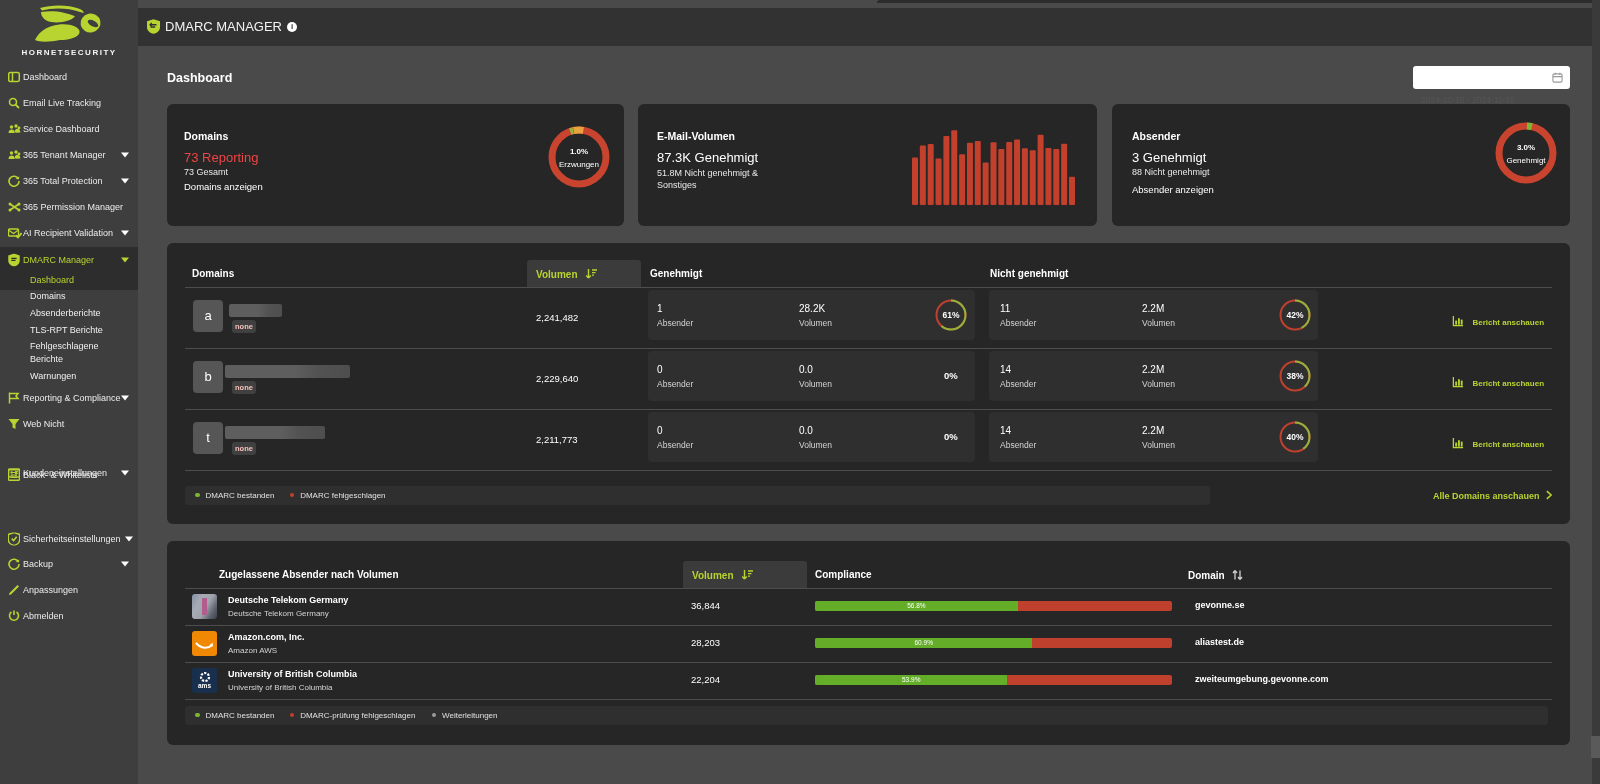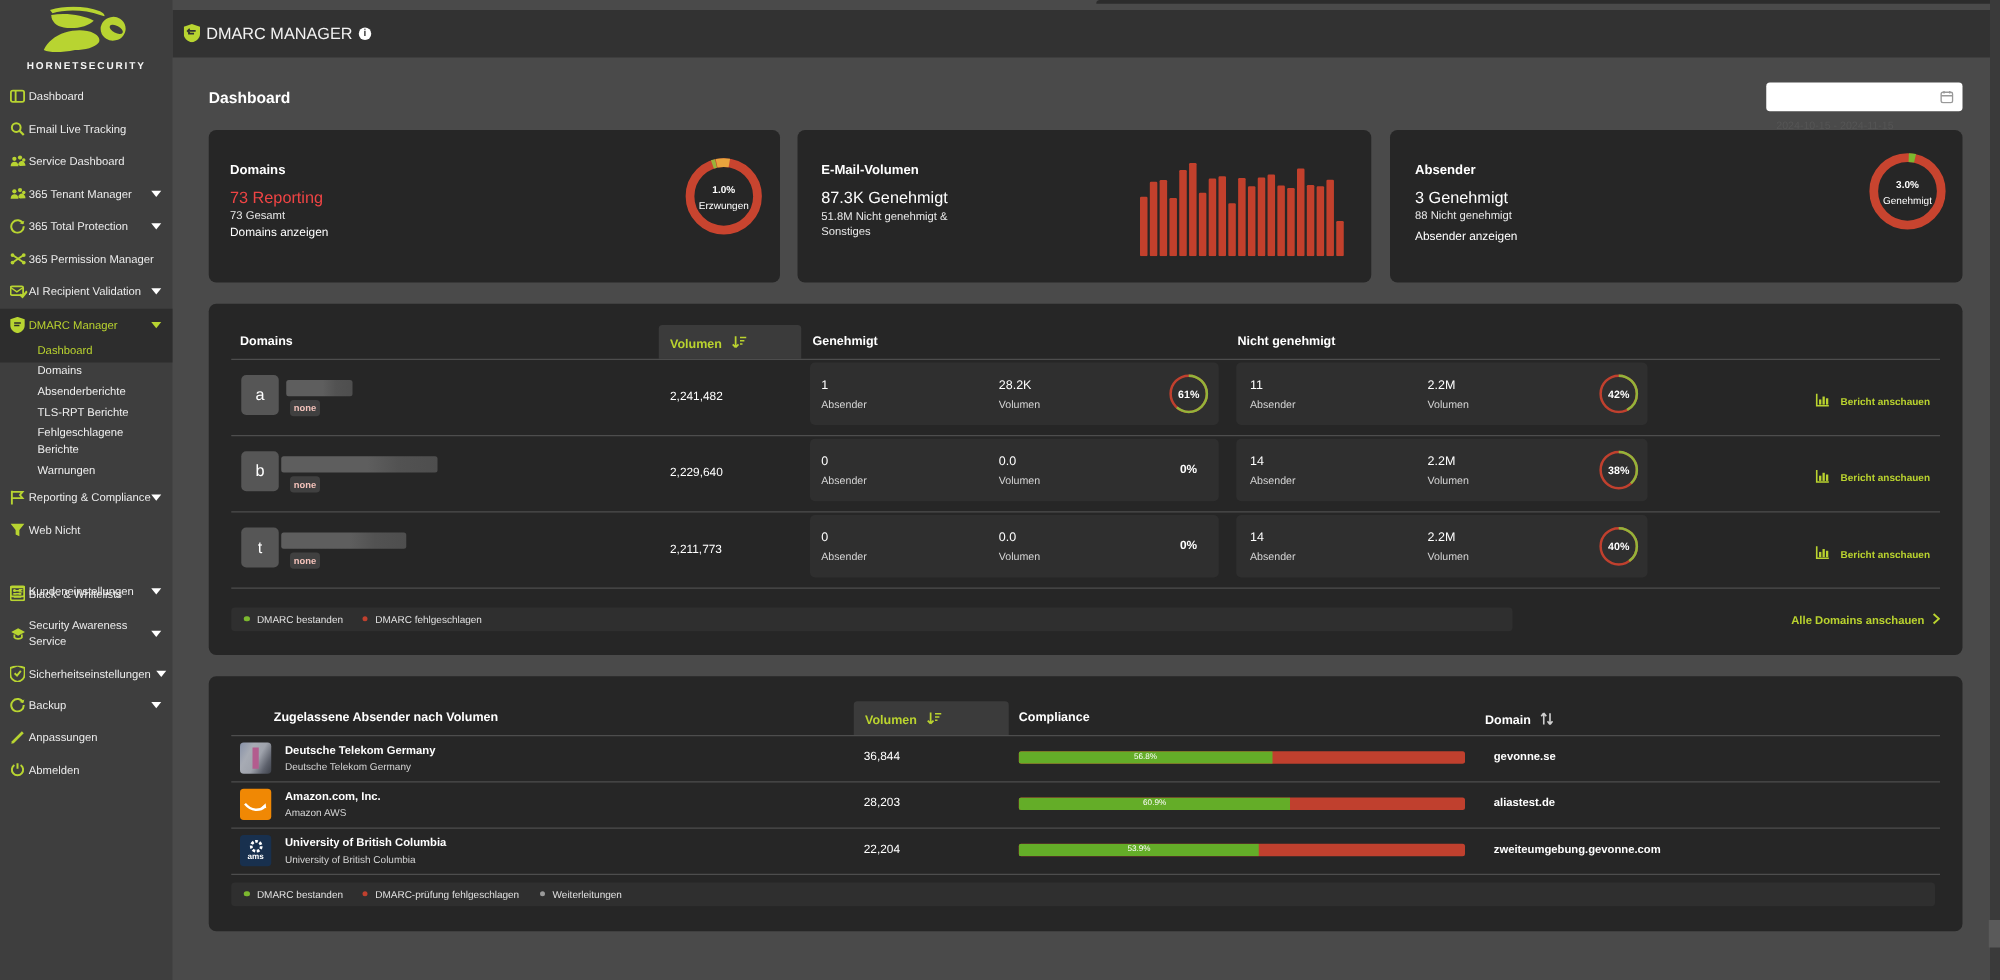--- a/index.html
+++ b/index.html
@@ -174,28 +174,20 @@
         <span class="lbl">Kundeneinstellungen</span>
         <span class="caret"></span>
       </div>
     <div class="navitem" style="top:462px;">
         <svg width="12" height="12" viewBox="0 0 12 12">
           <rect x="0.5" y="0.8" width="11" height="10.4" rx="1" fill="none" stroke="#b8d431" stroke-width="1.4"></rect>
           <path d="M3 3.5 H9 M3 6 H9 M3 8.5 H9" stroke="#b8d431" stroke-width="1.2"></path>
         </svg>
         <span class="lbl">Black- &amp; Whitelists</span>
       </div>
-    <div class="navitem" style="top:488px; height:38px;">
-        <svg width="13" height="13" viewBox="0 0 13 13">
-          <path d="M1 5 L6.5 2 L12 5 L6.5 8 Z" fill="#b8d431"></path>
-          <path d="M3.5 7 V9.5 C4.5 11 8.5 11 9.5 9.5 V7" fill="none" stroke="#b8d431" stroke-width="1.4"></path>
-        </svg>
-        <span class="lbl" style="line-height:13px;">Security Awareness<br>Service</span>
-        <span class="caret"></span>
-      </div>
     <div class="navitem" style="top:526px;">
         <svg width="12" height="13" viewBox="0 0 15 17">
           <path d="M7.5 0 L15 2.5 V9 C15 13.5 11.5 16 7.5 17 C3.5 16 0 13.5 0 9 V2.5 Z" fill="none" stroke="#b8d431" stroke-width="2"></path>
           <path d="M4.5 8 L7 10.5 L11 5.5" fill="none" stroke="#b8d431" stroke-width="2"></path>
         </svg>
         <span class="lbl">Sicherheitseinstellungen</span>
         <span class="caret" style="right:5px;"></span>
       </div>
     <div class="navitem" style="top:551px;">
         <svg width="12" height="12" viewBox="0 0 12 12">

